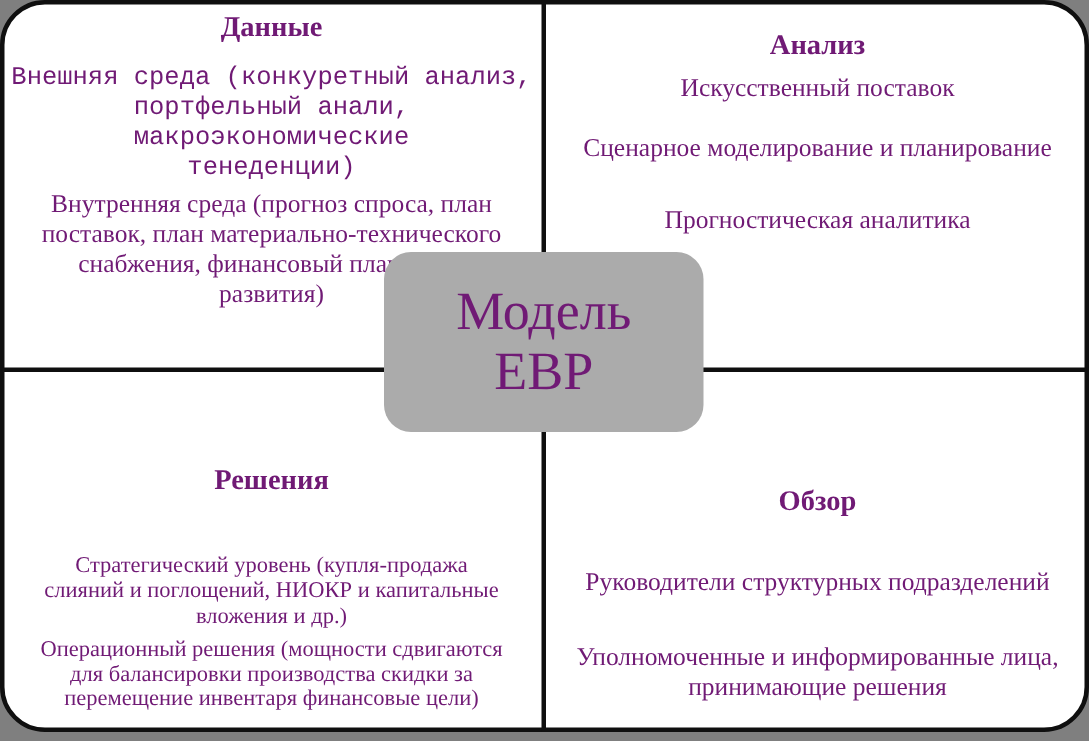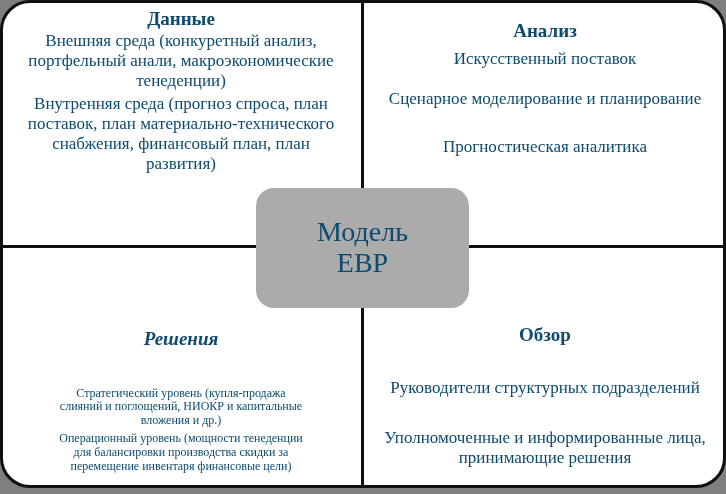--- a/index.html
+++ b/index.html
@@ -1,59 +1,59 @@
 <!DOCTYPE html>
 <html><head>
 <meta charset="utf-8">
 <style>
   html,body{margin:0;padding:0;background:#ffffff;}
   .stage{
     position:relative;width:726px;height:494px;overflow:hidden;
-    font-family:"Liberation Serif","DejaVu Serif",serif;color:#0c4a6e;background:#fff;
+    font-family:"Liberation Serif","DejaVu Serif",serif;color:#701a75;background:#fff;
   }
   
   .backdrop{position:absolute;left:0;top:0;width:726px;height:494px;background:#7f7f7f;}
   
   .panel{
     position:absolute;left:0;top:0;width:726px;height:488px;box-sizing:border-box;
     background:#ffffff;border:3px solid #0f0f0f;border-radius:30px;
   }
   .divider-h{position:absolute;left:0;top:245px;width:726px;height:3px;background:#0f0f0f;}
   .divider-v{position:absolute;left:361px;top:0;width:3px;height:488px;background:#0f0f0f;}
 
   .quadrant{position:absolute;width:352px;text-align:center;}
   .q-tl{left:5px;top:8px;}
   .q-tr{left:369px;top:20px;text-align:center;}
   .q-bl{left:5px;top:252px;}
   .q-br{left:369px;top:252px;}
 
   .q-title{margin:0;font-weight:bold;font-size:19px;line-height:1.2;}
   .quadrant p{margin:0;font-size:17px;line-height:1.18;white-space:pre-line;}
 
-  .q-tl .p-0{margin-top:0;}
+  .q-tl .p-0{margin-top:12px;font-family:Liberation Mono, monospace;}
   .q-tl .p-1{margin-top:3px;}
 
   .q-tr .p-0{margin-top:6px;}
   .q-tr .p-1{margin-top:20px;}
   .q-tr .p-2{margin-top:28px;}
 
-  .q-bl .q-title{margin-top:76px;font-style:italic;}
-  .q-bl p{font-size:12px;line-height:1.13;}
+  .q-bl .q-title{margin-top:58px;}
+  .q-bl p{font-size:15px;line-height:1.13;}
   .q-bl .p-0{margin-top:36px;}
   .q-bl .p-1{margin-top:5px;}
 
   .q-br .q-title{margin-top:72px;}
   .q-br .p-0{margin-top:31px;}
   .q-br .p-1{margin-top:30px;}
 
   .center-box{
-    position:absolute;left:256px;top:188px;width:213px;height:120px;
+    position:absolute;left:256px;top:168px;width:213px;height:120px;
     background:#ababab;border-radius:18px;
     display:flex;flex-direction:column;align-items:center;justify-content:center;
-    font-size:28px;line-height:1.1;text-align:center;
+    font-size:36px;line-height:1.1;text-align:center;
   }
 </style>
 </head>
 <body>
 
 <div class="stage">
 
   <div class="backdrop"></div>
   <div class="panel"></div>
   <div class="divider-h"></div>
@@ -75,21 +75,21 @@
     <p class="p-0">Искусственный поставок</p>
     <p class="p-1">Сценарное моделирование и планирование</p>
     <p class="p-2">Прогностическая аналитика</p>
   </div>
 
   <div class="quadrant q-bl">
     <h2 class="q-title">Решения</h2>
     <p class="p-0">Стратегический уровень (купля-продажа
 слияний и поглощений, НИОКР и капитальные
 вложения и др.)</p>
-    <p class="p-1">Операционный уровень (мощности тенеденции
+    <p class="p-1">Операционный решения (мощности сдвигаются
 для балансировки производства скидки за
 перемещение инвентаря финансовые цели)</p>
   </div>
 
   <div class="quadrant q-br">
     <h2 class="q-title">Обзор</h2>
     <p class="p-0">Руководители структурных подразделений</p>
     <p class="p-1">Уполномоченные и информированные лица,
 принимающие решения</p>
   </div>

